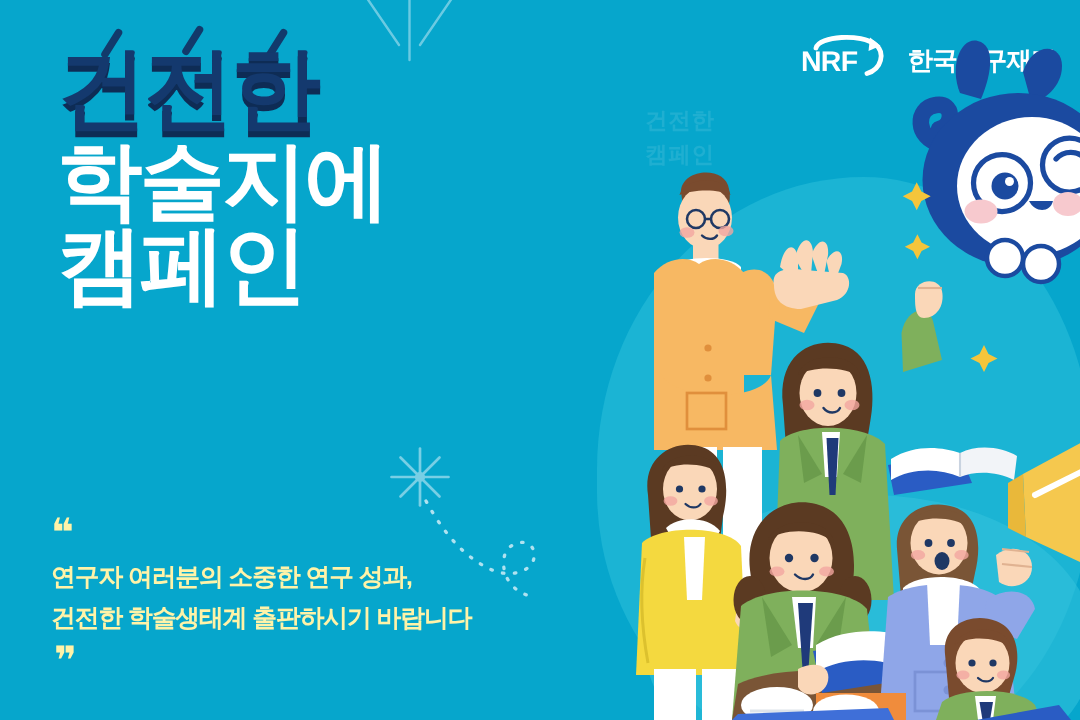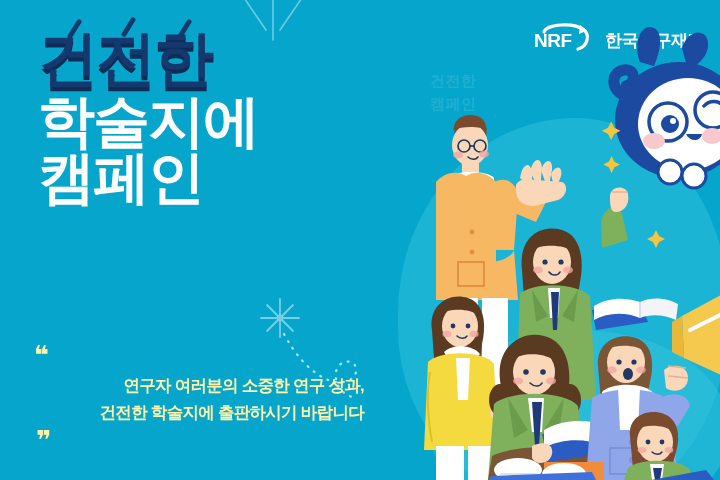--- a/index.html
+++ b/index.html
@@ -100,21 +100,20 @@
   }
   .qmark.open { margin-bottom:4px; }
   .qmark.close { margin-top:2px; margin-left:2px; }
   .quote-line {
     color:#FFF3A8;
     font-size:16.5px;
     font-weight:700;
     letter-spacing:-0.7px;
     line-height:1.62;
     white-space:nowrap;
-    text-align:right;
   }
 
   
   .illus { position:absolute; left:396px; top:0; width:324px; height:480px; }
 </style>
 </head>
 <body>
 
 <div class="banner">
 
@@ -163,21 +162,21 @@
     <circle cx="22" cy="22" r="3.4" fill="#9FDDEE"></circle>
   </svg>
 
   <svg class="loop" viewBox="0 0 90 70">
     <path d="M4 4 C16 26, 30 42, 48 50 C62 56, 78 50, 76 38 C74 28, 58 30, 56 42 C54 56, 64 66, 76 68" fill="none" stroke="#CDEDF7" stroke-width="2.2" stroke-linecap="round" stroke-dasharray="1 7"></path>
   </svg>
 
   <div class="quote-block">
     <div class="qmark open">❝</div>
     <div class="quote-line">연구자 여러분의 소중한 연구 성과,</div>
-    <div class="quote-line">건전한 학술지에 출판하시기 바랍니다</div>
+    <div class="quote-line">건전한 학술생태계 출판하시기 바랍니다</div>
     <div class="qmark close">❞</div>
   </div>
 
   <svg class="illus" viewBox="0 0 324 480">
     <defs>
       <clipPath id="frame">
           <rect x="0" y="0" width="324" height="480"></rect>
         </clipPath>
     </defs>
     <g clip-path="url(#frame)">

